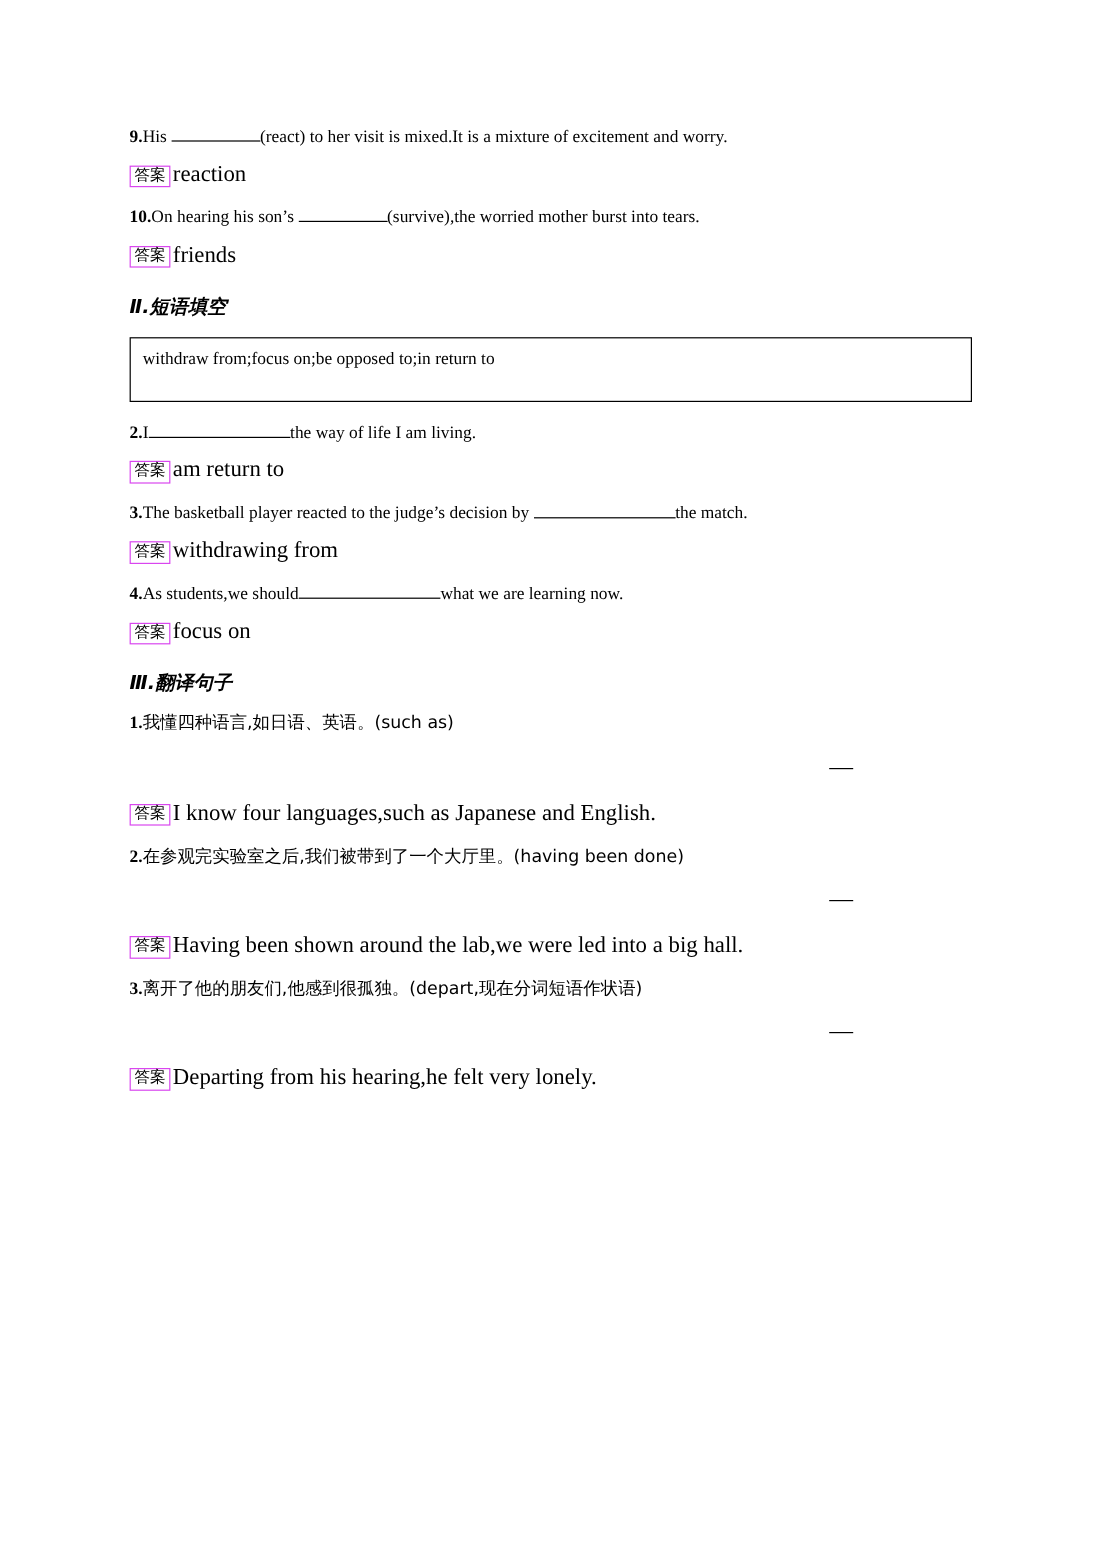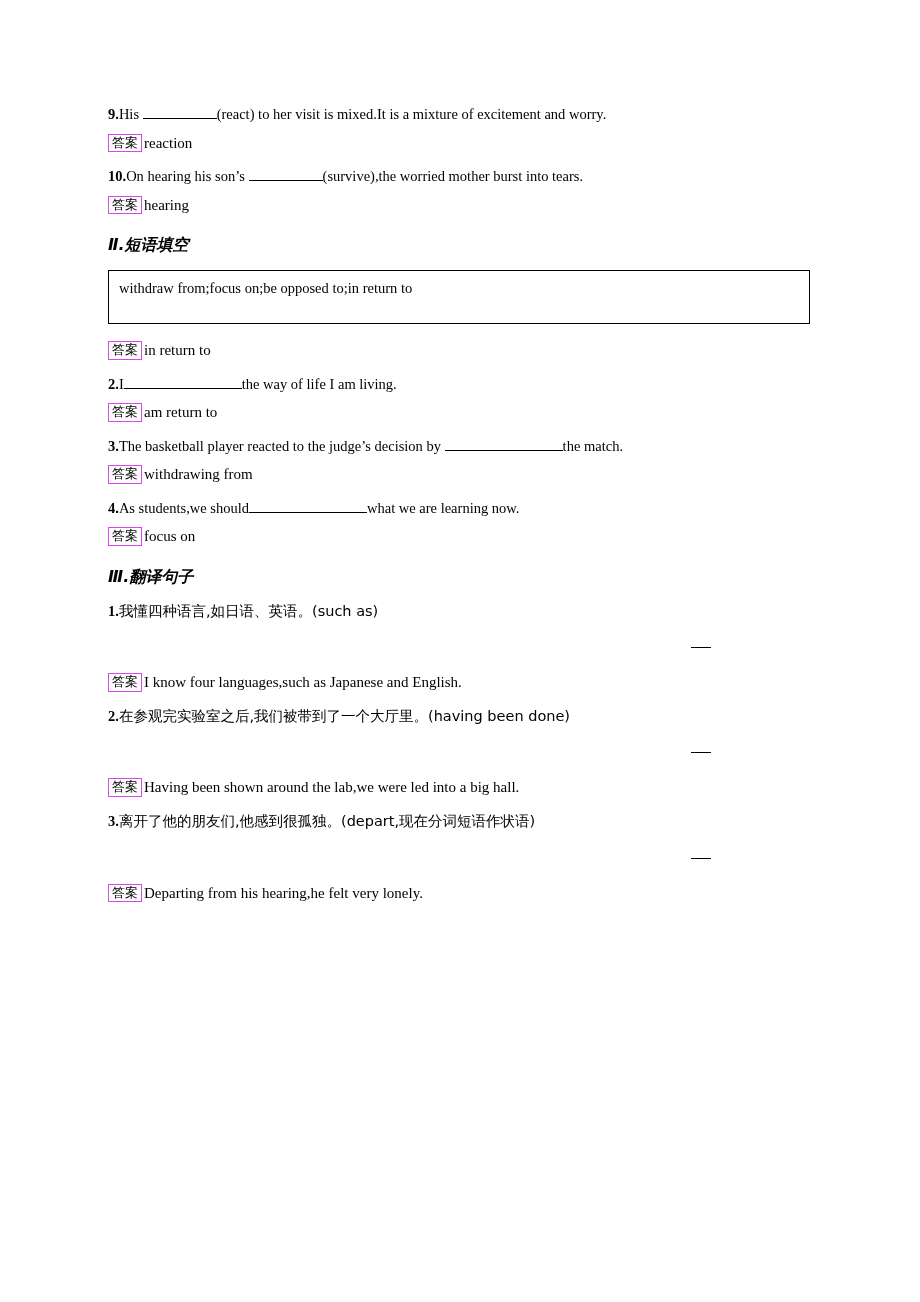--- a/index.html
+++ b/index.html
@@ -51,21 +51,21 @@
     display: inline-block;
     border: 1px solid #d946ef;
     padding: 1px 3px 2px 3px;
     font-size: 13px;
     font-family: "DejaVu Sans", sans-serif;
     line-height: 1.05;
     vertical-align: 1px;
   }
   .ans-text {
     padding-left: 2px;
-    font-size: 15px;
+    font-size: 19px;
     text-align: right;
   }
   .section-head {
     font-size: 16px;
     font-weight: bold;
     font-family: "DejaVu Sans", sans-serif;
     margin: 20px 0 14px 0;
     font-style: italic;
   }
   .word-box {
@@ -99,30 +99,27 @@
     <span class="num">9.</span><span>His </span><span class="blank-s"></span><span>(react) to her visit is mixed.It is a mixture of excitement and worry.</span>
   </p>
   <p class="ans-row">
     <span class="ans-tag">答案</span><span class="ans-text">reaction</span>
   </p>
 
   <p class="q-line">
     <span class="num">10.</span><span>On hearing his son’s </span><span class="blank-s"></span><span>(survive),the worried mother burst into tears.</span>
   </p>
   <p class="ans-row">
-    <span class="ans-tag">答案</span><span class="ans-text">hearing</span>
+    <span class="ans-tag">答案</span><span class="ans-text">friends</span>
   </p>
 
   <h2 class="section-head">Ⅱ.短语填空</h2>
 
   <div class="word-box">withdraw from;focus on;be opposed to;in return to</div>
 
-  <p class="ans-row">
-    <span class="ans-tag">答案</span><span class="ans-text">in return to</span>
-  </p>
 
   <p class="q-line">
     <span class="num">2.</span><span>I</span><span class="blank-m"></span><span>the way of life I am living.</span>
   </p>
   <p class="ans-row">
     <span class="ans-tag">答案</span><span class="ans-text">am return to</span>
   </p>
 
   <p class="q-line">
     <span class="num">3.</span><span>The basketball player reacted to the judge’s decision by </span><span class="blank-m"></span><span>the match.</span>

